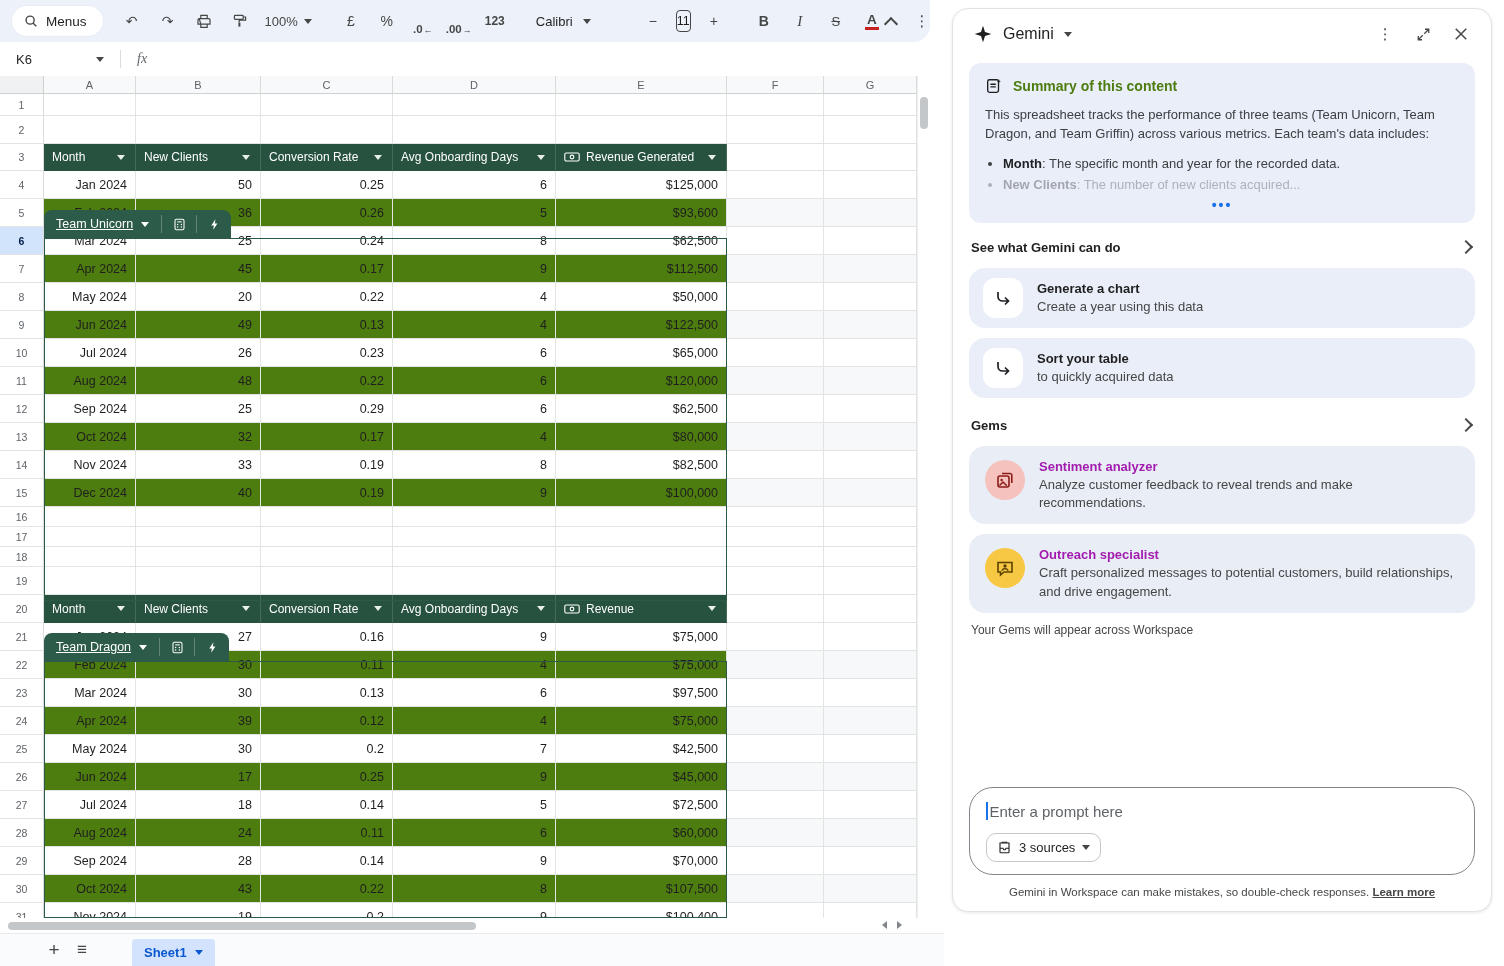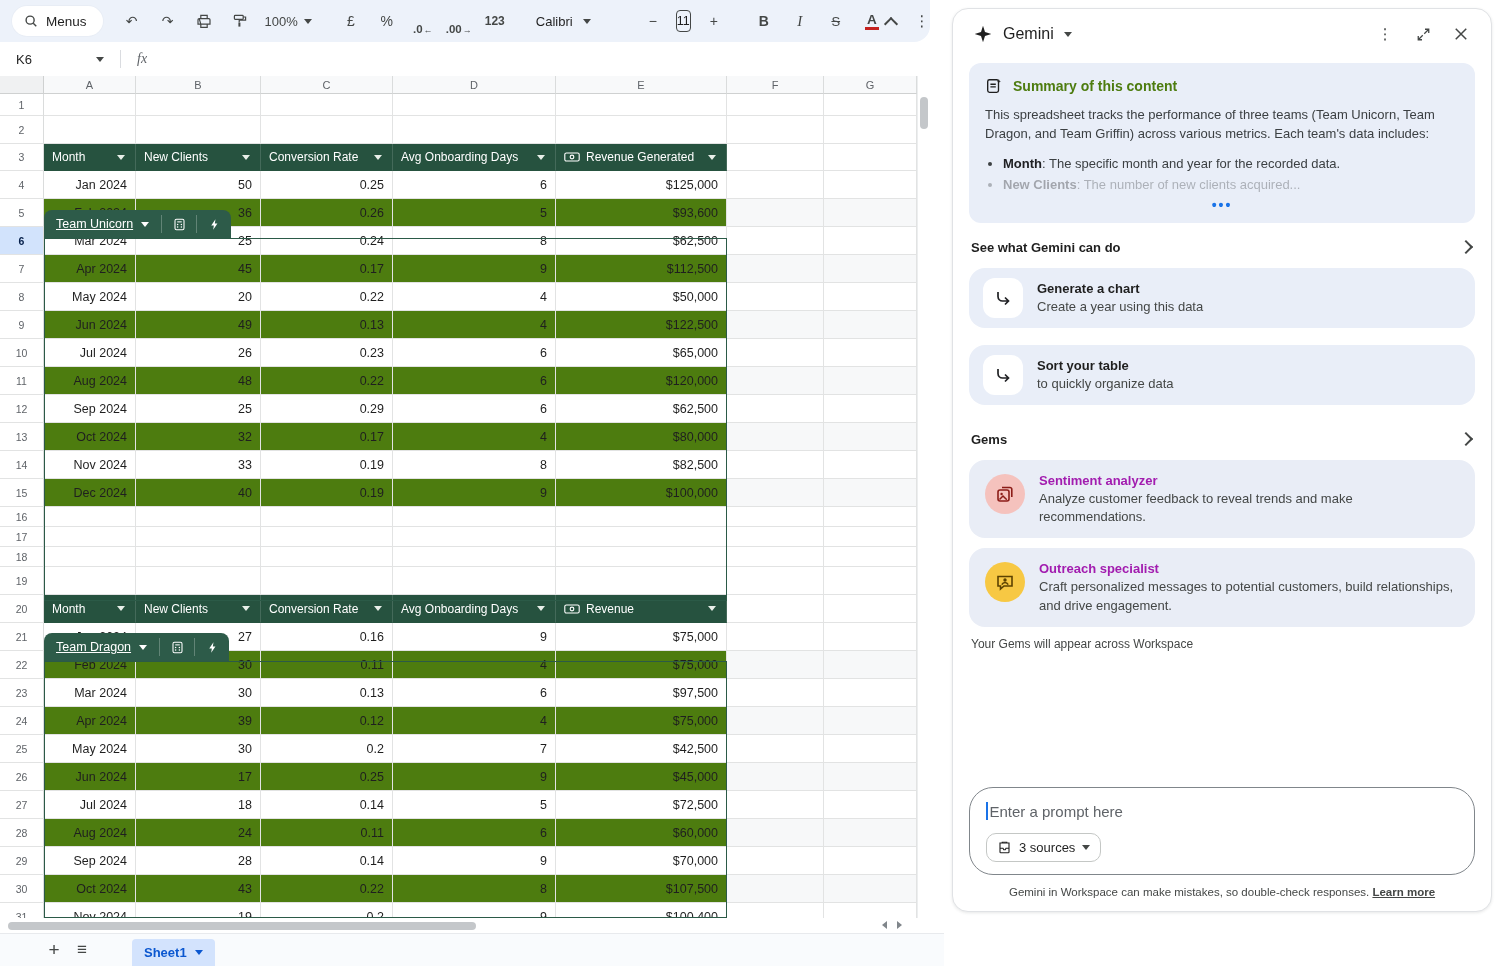--- a/index.html
+++ b/index.html
@@ -86,21 +86,21 @@
   .sumtitle{display:flex;align-items:center;gap:10px;font-size:14px;font-weight:700;color:#4d7c0f;}
   .sumbody{font-size:13px;color:#3c4043;line-height:1.45;margin-top:11px;}
   .sumcard ul{margin:10px 0 0;padding-left:18px;}
   .sumcard li{font-size:13px;color:#3c4043;line-height:1.5;margin-bottom:2px;}
   .sumcard li b{color:#202124;}
   .sumcard li.faded{opacity:.35;}
   .dots{text-align:center;color:#1a73e8;font-weight:700;letter-spacing:2px;font-size:14px;margin-top:2px;}
   .linkrow{display:flex;align-items:center;justify-content:space-between;padding:17px 4px 13px 2px;
            font-size:13px;font-weight:600;color:#1f1f1f;}
   .chev{width:8px;height:8px;border-right:2px solid #444746;border-top:2px solid #444746;transform:rotate(45deg);}
-  .sugcard{background:#e9eef8;border-radius:16px;padding:10px 14px;display:flex;align-items:center;gap:14px;margin-bottom:17px;}
+  .sugcard{background:#e9eef8;border-radius:16px;padding:10px 14px;display:flex;align-items:center;gap:14px;margin-bottom:10px;}
   .sug-ic{width:40px;height:40px;background:#fff;border-radius:12px;display:flex;align-items:center;justify-content:center;flex:0 0 auto;}
   .sug-t{font-size:13px;font-weight:700;color:#1f1f1f;line-height:1.35;}
   .sug-s{font-size:13px;color:#444746;line-height:1.35;}
   .gemcard{background:#e9edf6;border-radius:16px;padding:12px 16px;display:flex;align-items:flex-start;gap:14px;margin-bottom:10px;}
   .gem-ic{width:40px;height:40px;border-radius:50%;display:flex;align-items:center;justify-content:center;flex:0 0 auto;margin-top:2px;}
   .gem-t{font-size:13px;font-weight:700;color:#a21caf;line-height:1.4;}
   .gem-d{font-size:13px;color:#444746;line-height:1.4;}
   .gemsfoot{font-size:12px;color:#444746;margin:4px 0 0 2px;}
   .promptarea{flex:0 0 auto;padding:8px 16px 0;}
   .promptbox{border:1px solid #80868b;border-radius:24px;padding:14px 16px 12px;}
@@ -681,21 +681,21 @@
               </div>
             </div>
             <div class="sugcard">
               <div class="sug-ic">
                 <svg width="20" height="20" viewBox="0 0 20 20">
                   <path d="M5 4v4.5A4.5 4.5 0 0 0 9.5 13H15M12 9.5 15.5 13 12 16.5" fill="none" stroke="#202124" stroke-width="1.7"></path>
                 </svg>
               </div>
               <div>
                 <div class="sug-t">Sort your table</div>
-                <div class="sug-s">to quickly organize data</div>
+                <div class="sug-s">to quickly acquired data</div>
               </div>
             </div>
           </div>
 
         <div class="linkrow" style="padding-top:10px;">
           <span>Gems</span>
           <span class="chev"></span>
         </div>
 
         <div id="gems">

